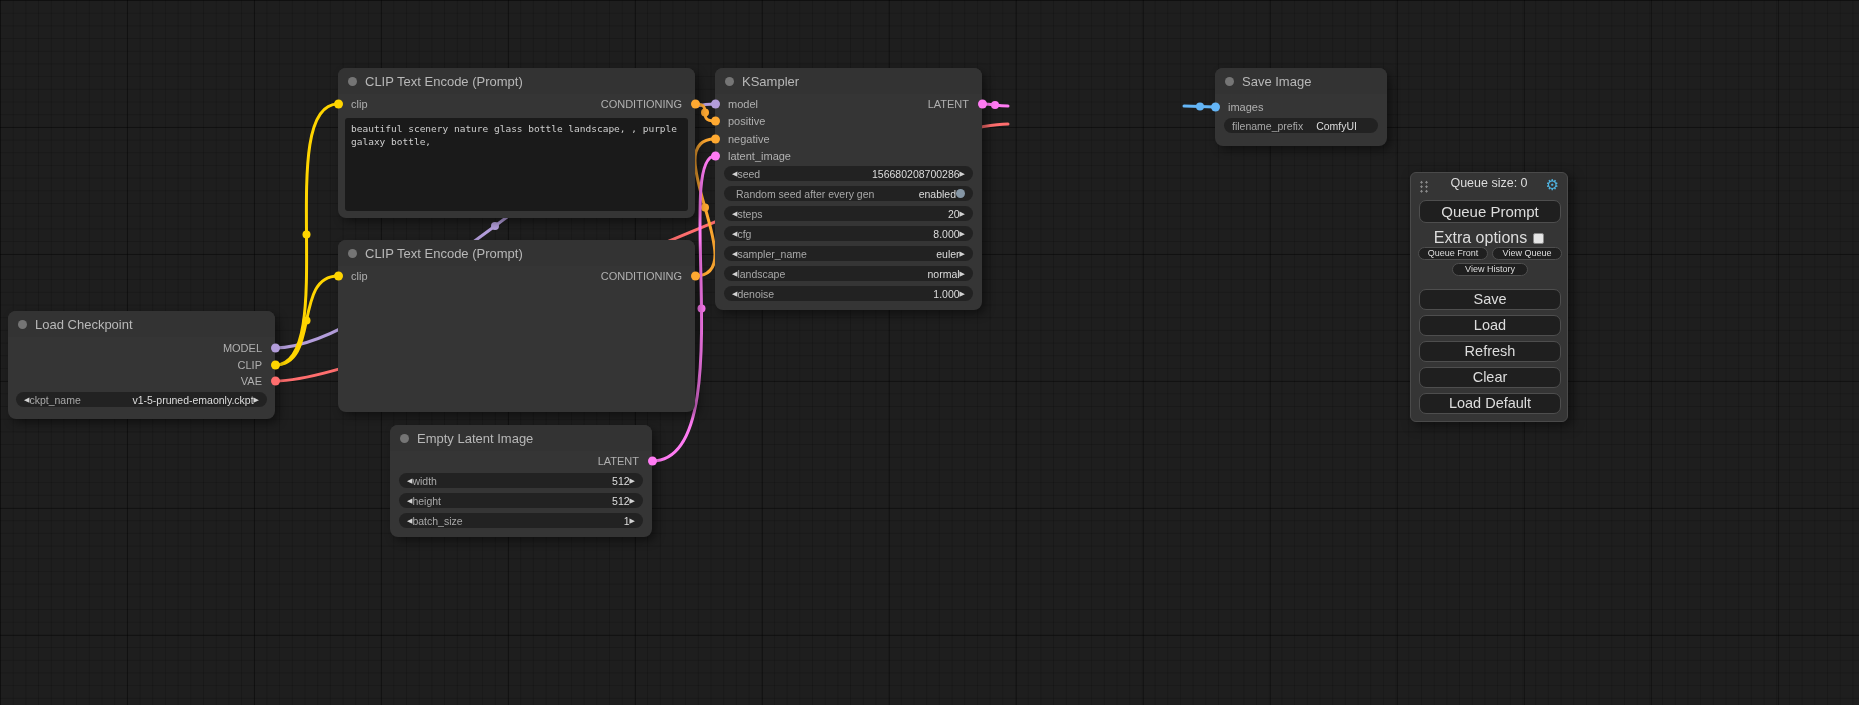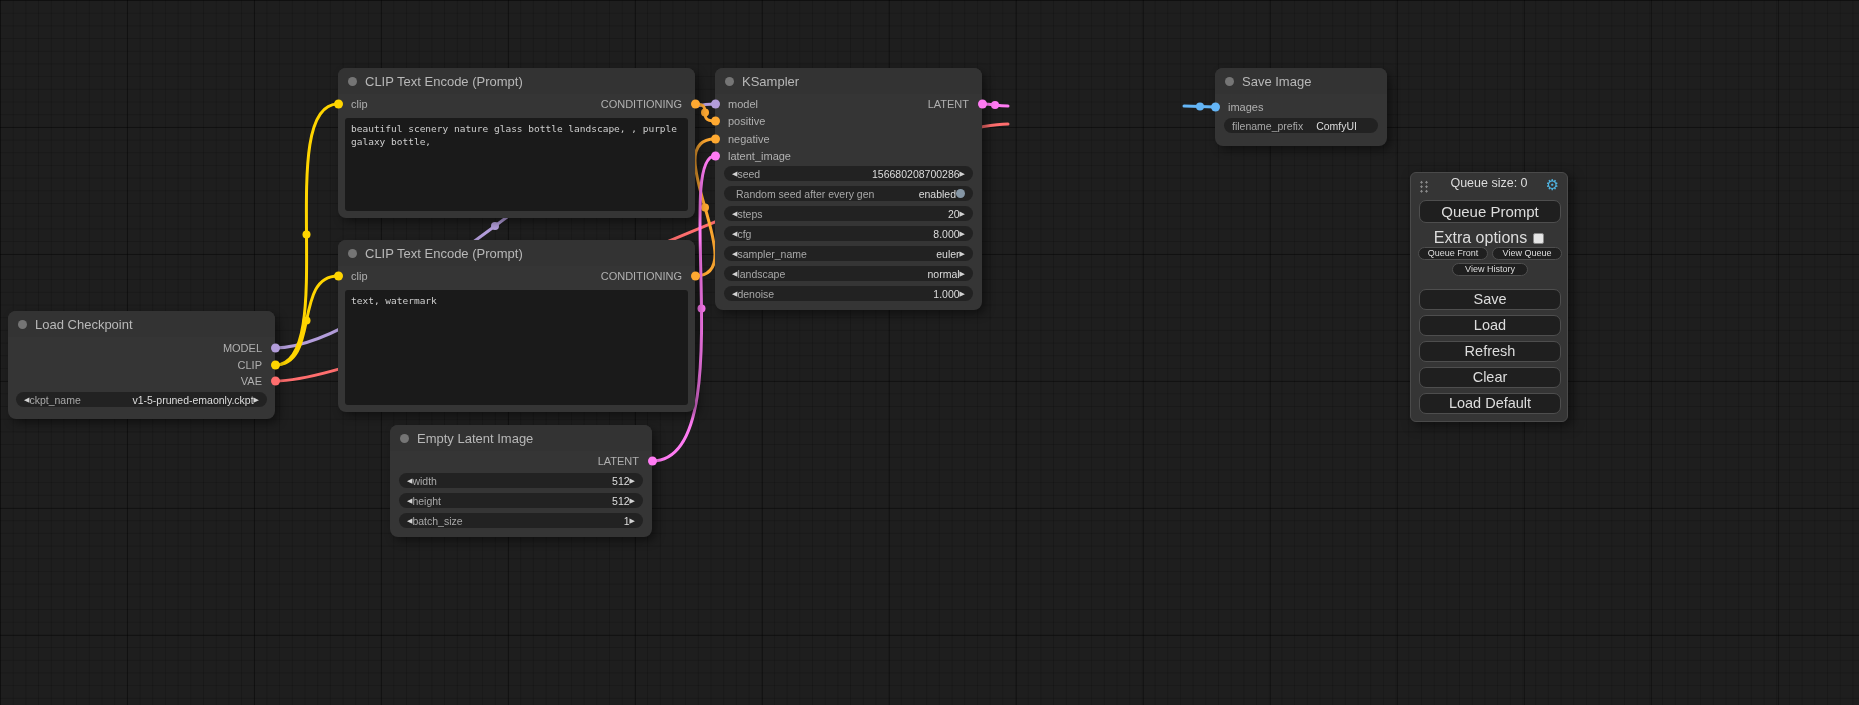--- a/index.html
+++ b/index.html
@@ -151,21 +151,20 @@
       <span>CLIP Text Encode (Prompt)</span>
     </div>
     <div class="port in" style="top:29px">
       <span class="pdot" style="background: rgb(255, 213, 0);"></span>
       <span>clip</span>
     </div>
     <div class="port out" style="top:29px">
       <span>CONDITIONING</span>
       <span class="pdot" style="background: rgb(255, 169, 49);"></span>
     </div>
-    <div class="prompt-text" style="left:7px;top:50px;width:343px;height:115px">text, watermark</div>
   </div>
 
   <div class="node" style="left:390px;top:425px;width:262px;height:112px">
     <div class="node-title">
       <span class="title-dot"></span>
       <span>Empty Latent Image</span>
     </div>
     <div class="port out" style="top:29px">
       <span>LATENT</span>
       <span class="pdot" style="background: rgb(255, 123, 243);"></span>

